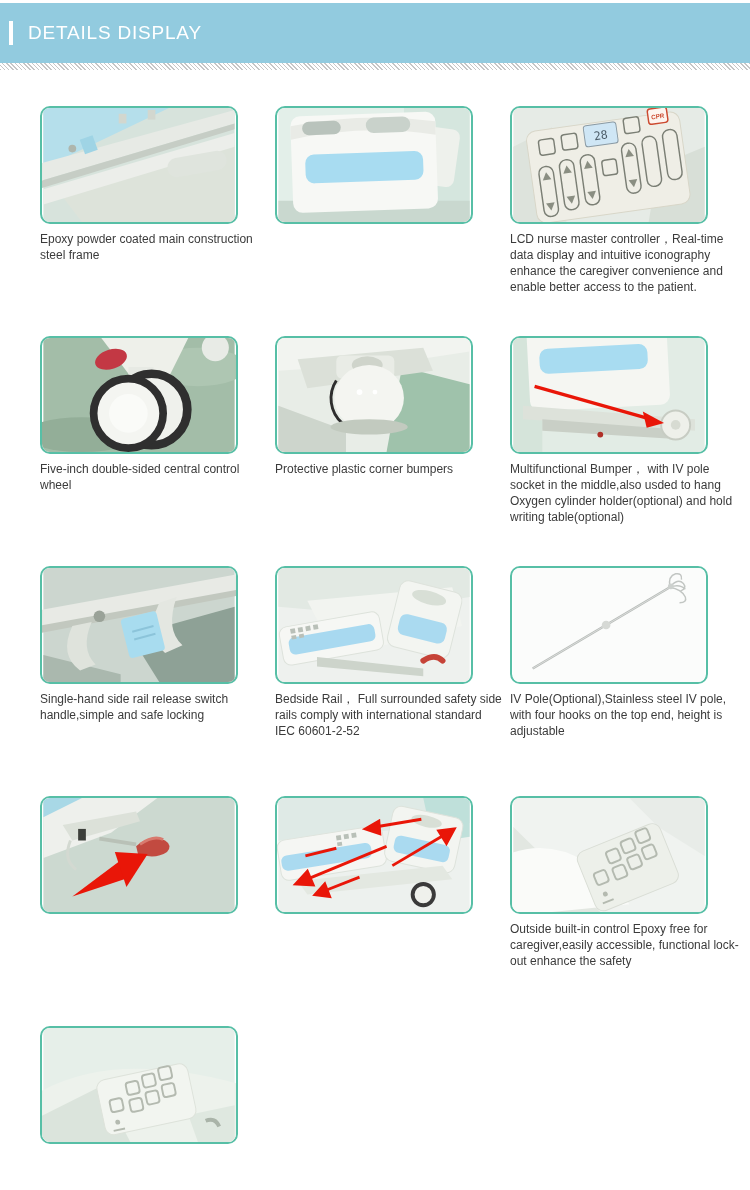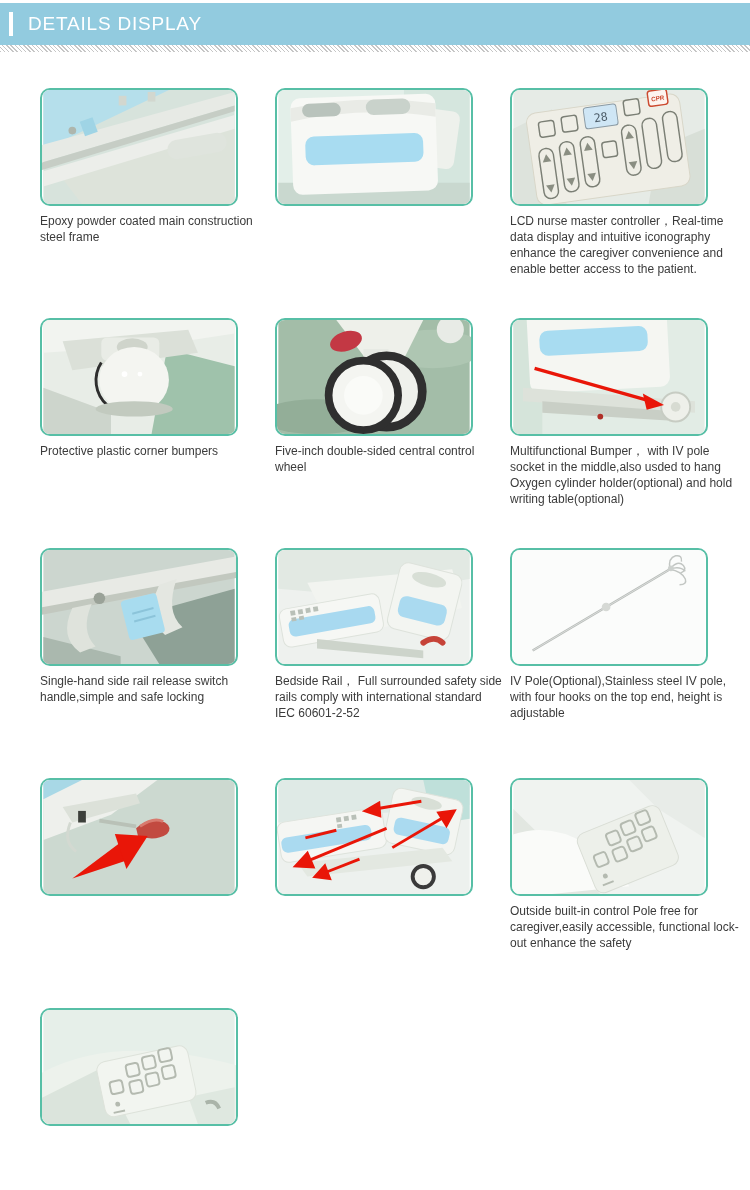--- a/index.html
+++ b/index.html
@@ -3,21 +3,21 @@
 <meta charset="utf-8">
 <style>
   html,body{margin:0;padding:0;}
   body{
     width:750px;height:1190px;background:#ffffff;overflow:hidden;
     font-family:"Liberation Sans", sans-serif;
   }
   
   .topstrip{height:3px;background:#ffffff;}
   .header{
-    height:42px;background:#92cbdf;display:flex;align-items:center;
+    height:60px;background:#92cbdf;display:flex;align-items:center;
     position:relative;
   }
   .accent{
     width:4px;height:24px;background:#ffffff;margin-left:9px;
   }
   .title{
     color:#ffffff;font-size:19px;letter-spacing:0.8px;margin-left:15px;
     font-weight:400;
   }
   .hatch{
@@ -126,53 +126,53 @@
           </g>
         </g>
       </svg>
     </div>
     <figcaption class="cap">LCD nurse master controller，Real-time data display and intuitive iconography enhance the caregiver convenience and enable better access to the patient.</figcaption>
   </figure>
 
   <figure class="card">
     <div class="imgbox">
       <svg viewBox="0 0 198 118">
+        <rect width="198" height="118" fill="#a3bda8"></rect>
+        <ellipse cx="40" cy="100" rx="60" ry="18" fill="#93ae98"></ellipse>
+        <ellipse cx="160" cy="30" rx="50" ry="20" fill="#aec6b2"></ellipse>
+        <circle cx="178" cy="10" r="14" fill="#e8ebe6"></circle>
+        <polygon points="60,0 150,0 130,40 95,46" fill="#eef0ea"></polygon>
+        <ellipse cx="70" cy="22" rx="17" ry="10" transform="rotate(-18 70 22)" fill="#c33844"></ellipse>
+        <rect x="88" y="30" width="26" height="30" fill="#e7eae4"></rect>
+        <circle cx="112" cy="74" r="37" fill="#eff1ec" stroke="#2f2f2f" stroke-width="9"></circle>
+        <circle cx="88" cy="78" r="36" fill="#f4f5f1" stroke="#2f2f2f" stroke-width="8"></circle>
+        <circle cx="88" cy="78" r="20" fill="#fafbf8"></circle>
+      </svg>
+    </div>
+    <figcaption class="cap">Five-inch double-sided central control wheel</figcaption>
+  </figure>
+
+  <figure class="card">
+    <div class="imgbox">
+      <svg viewBox="0 0 198 118">
         <rect width="198" height="118" fill="#e8ede7"></rect>
         <polygon points="128,30 198,48 198,118 112,118" fill="#9fc2ab"></polygon>
         <polygon points="0,70 70,96 70,118 0,118" fill="#cdd5cc"></polygon>
         <polygon points="0,0 198,0 198,14 120,26 0,34" fill="#f2f4f0"></polygon>
         <polygon points="20,22 150,10 160,34 30,52" fill="#dbe0d8"></polygon>
         <rect x="60" y="18" width="60" height="24" rx="6" fill="#e9ece6"></rect>
         <ellipse cx="92" cy="28" rx="16" ry="9" fill="#cfd4cb"></ellipse>
         <path d="M58,62 a36,34 0 1 1 72,0 a36,34 0 0 1 -72,0" fill="#f4f5f1"></path>
         <path d="M60,44 a34,34 0 0 0 6,44" fill="none" stroke="#2e2e2e" stroke-width="3"></path>
         <circle cx="84" cy="56" r="3" fill="#ffffff"></circle>
         <circle cx="100" cy="56" r="2.5" fill="#ffffff"></circle>
         <ellipse cx="94" cy="92" rx="40" ry="8" fill="#c2cabf"></ellipse>
       </svg>
     </div>
     <figcaption class="cap">Protective plastic corner bumpers</figcaption>
-  </figure>
-
-  <figure class="card">
-    <div class="imgbox">
-      <svg viewBox="0 0 198 118">
-        <rect width="198" height="118" fill="#a3bda8"></rect>
-        <ellipse cx="40" cy="100" rx="60" ry="18" fill="#93ae98"></ellipse>
-        <ellipse cx="160" cy="30" rx="50" ry="20" fill="#aec6b2"></ellipse>
-        <circle cx="178" cy="10" r="14" fill="#e8ebe6"></circle>
-        <polygon points="60,0 150,0 130,40 95,46" fill="#eef0ea"></polygon>
-        <ellipse cx="70" cy="22" rx="17" ry="10" transform="rotate(-18 70 22)" fill="#c33844"></ellipse>
-        <rect x="88" y="30" width="26" height="30" fill="#e7eae4"></rect>
-        <circle cx="112" cy="74" r="37" fill="#eff1ec" stroke="#2f2f2f" stroke-width="9"></circle>
-        <circle cx="88" cy="78" r="36" fill="#f4f5f1" stroke="#2f2f2f" stroke-width="8"></circle>
-        <circle cx="88" cy="78" r="20" fill="#fafbf8"></circle>
-      </svg>
-    </div>
-    <figcaption class="cap">Five-inch double-sided central control wheel</figcaption>
   </figure>
 
   <figure class="card">
     <div class="imgbox">
       <svg viewBox="0 0 198 118">
         <rect width="198" height="118" fill="#e2ece5"></rect>
         <rect x="0" y="0" width="30" height="118" fill="#d5e4da"></rect>
         <g transform="rotate(-3 95 40)">
           <rect x="16" y="-20" width="145" height="92" rx="10" fill="#f5f6f2"></rect>
           <rect x="28" y="8" width="112" height="26" rx="9" fill="#a8dcf1"></rect>
@@ -333,21 +333,21 @@
             <rect x="120" y="44" width="13" height="13" rx="3"></rect>
             <rect x="120" y="62" width="13" height="13" rx="3"></rect>
             <rect x="138" y="40" width="13" height="13" rx="3"></rect>
             <rect x="138" y="58" width="13" height="13" rx="3"></rect>
           </g>
           <circle cx="86" cy="88" r="2.5" fill="#b4bab0"></circle>
           <line x1="80" y1="96" x2="92" y2="96" stroke="#b4bab0" stroke-width="2"></line>
         </g>
       </svg>
     </div>
-    <figcaption class="cap">Outside built-in control Pole free for caregiver,easily accessible, functional lock-out enhance the safety</figcaption>
+    <figcaption class="cap">Outside built-in control Epoxy free for caregiver,easily accessible, functional lock-out enhance the safety</figcaption>
   </figure>
 
   <figure class="card">
     <div class="imgbox">
       <svg viewBox="0 0 198 118">
         <rect width="198" height="118" fill="#e6efe9"></rect>
         <path d="M-10,70 Q70,20 210,60 L210,118 L-10,118 Z" fill="#edf2ec"></path>
         <path d="M-10,95 L60,60 L90,118 L-10,118 Z" fill="#dbe4dc"></path>
         <polygon points="150,90 198,80 198,118 160,118" fill="#dfe8e0"></polygon>
         <path d="M168,96 q10,-4 14,6" stroke="#aab4a9" stroke-width="4" fill="none"></path>

